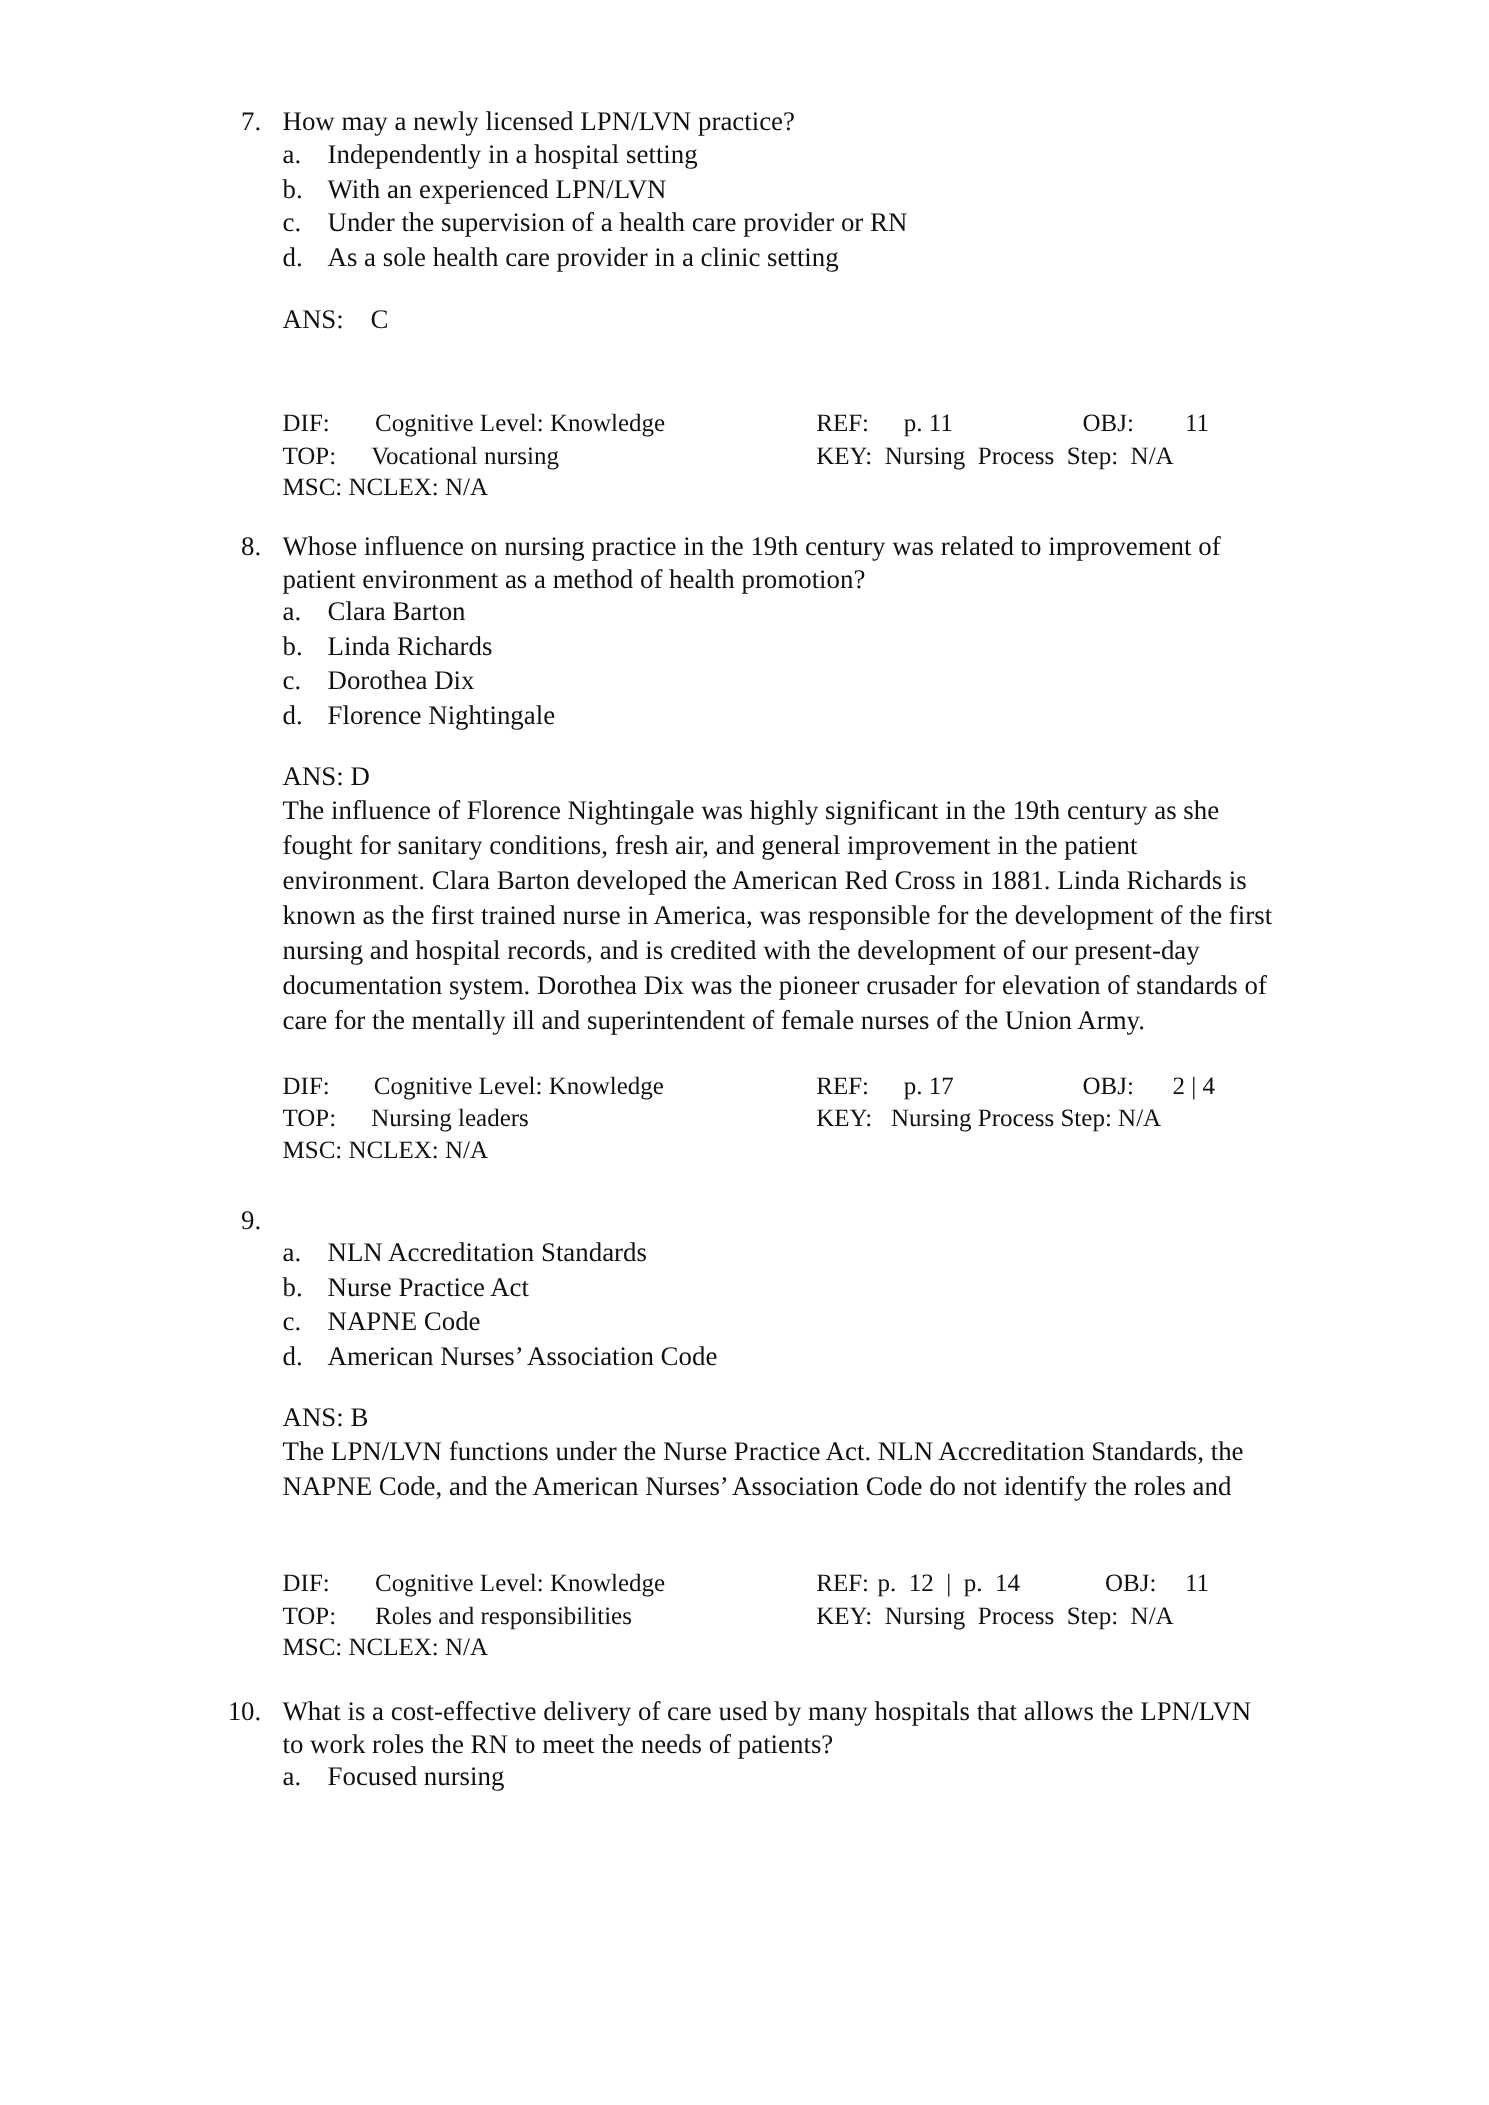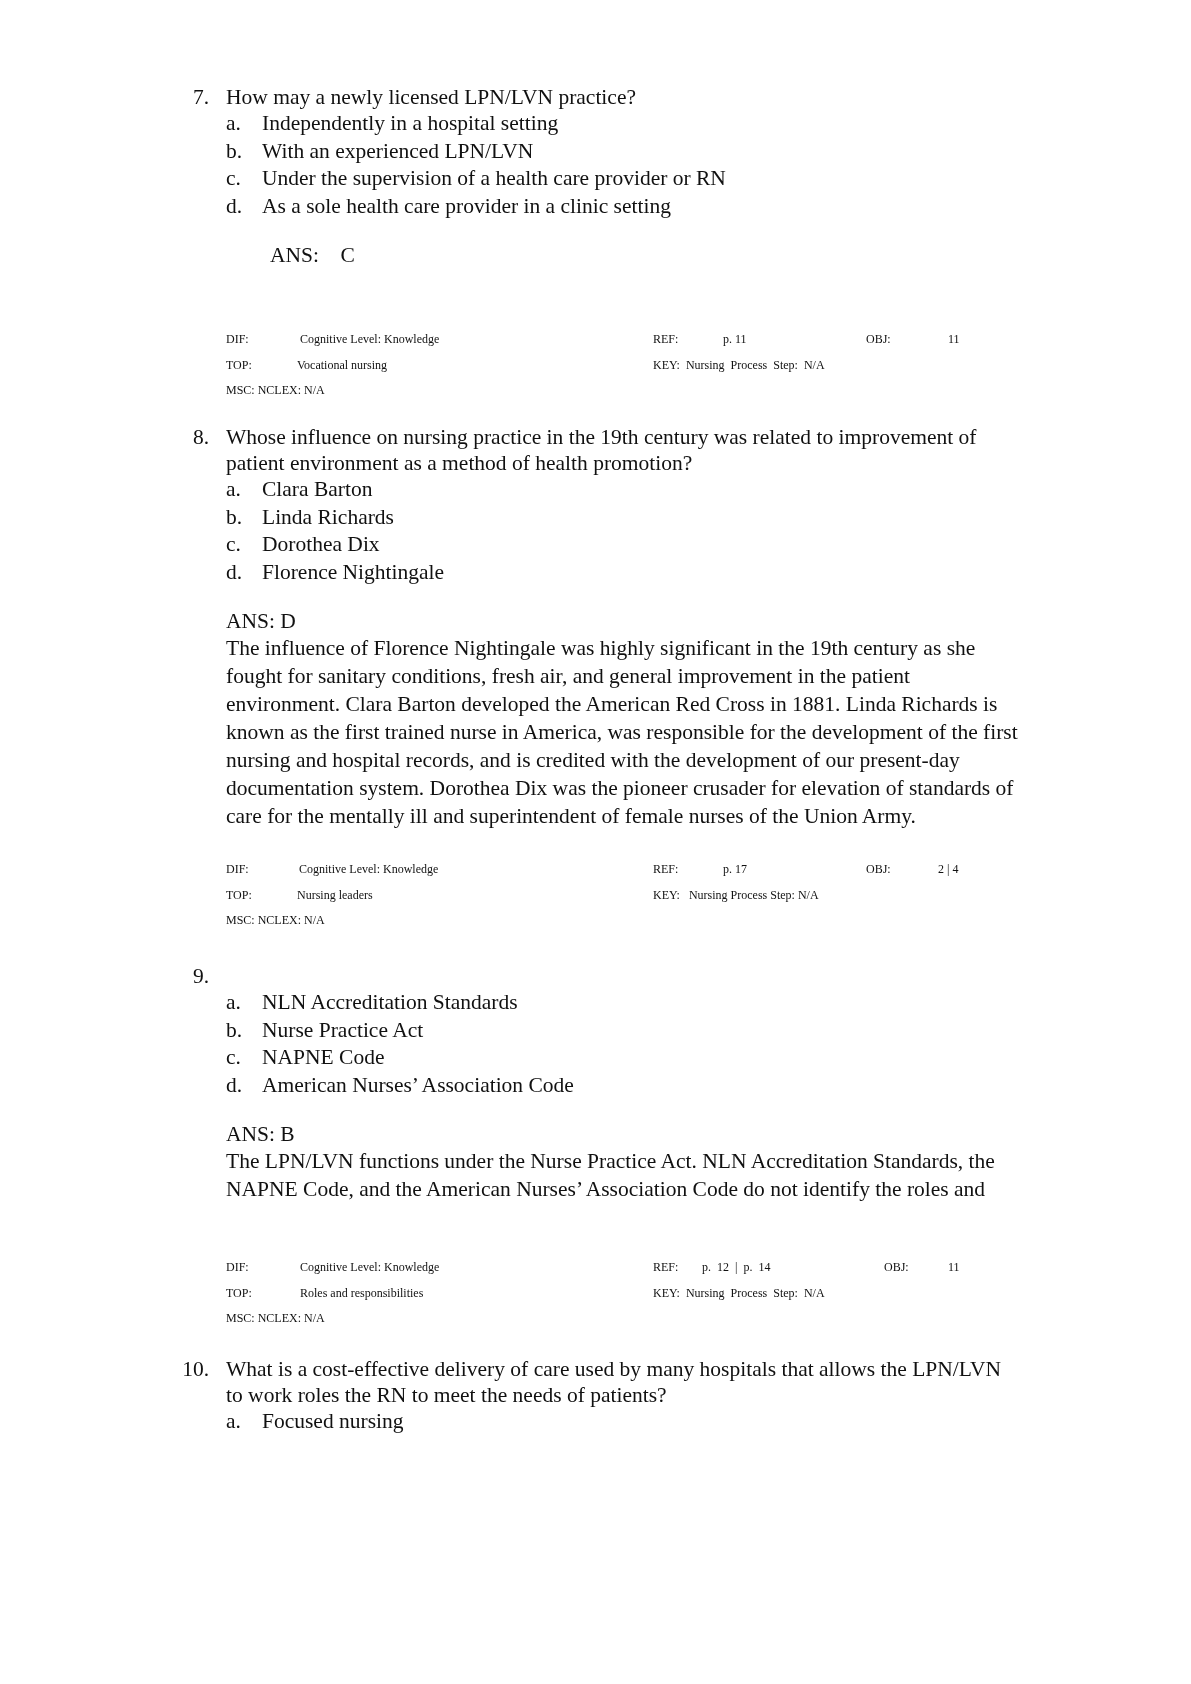--- a/index.html
+++ b/index.html
@@ -14,21 +14,21 @@
     .q { position: absolute; left: 0; width: 1191px; }
     .qline { position: relative; height: 26px; white-space: nowrap; }
     .qnum { position: absolute; right: 982px; text-align: right; }
     .qtext { position: absolute; left: 226px; }
     .opt { position: relative; height: 27.5px; white-space: nowrap; }
     .opt .letter { position: absolute; left: 226px; }
     .opt .otext { position: absolute; left: 262px; text-align: center; }
     .ans { position: absolute; left: 226px; white-space: nowrap; }
     .rat { position: absolute; left: 226px; width: 900px; white-space: nowrap; }
     .rat div { height: 28px; }
-    .meta { position: absolute; left: 226px; width: 800px; font-size: 12px; white-space: nowrap; }
+    .meta { position: absolute; left: 226px; width: 800px; font-size: 20px; white-space: nowrap; }
     .meta .row { position: relative; height: 25.5px; }
     .meta span { position: absolute; }
   </style>
 </head>
 <body>
 
 <div class="page">
 
   <div class="q" style="top:84px;">
     <div class="qline">
@@ -44,21 +44,21 @@
         <span class="otext">With an experienced LPN/LVN</span>
       </div>
     <div class="opt">
         <span class="letter">c.</span>
         <span class="otext">Under the supervision of a health care provider or RN</span>
       </div>
     <div class="opt">
         <span class="letter">d.</span>
         <span class="otext">As a sole health care provider in a clinic setting</span>
       </div>
-    <div class="ans" style="top:158px; white-space:pre;margin-left:44px;">ANS:    C</div>
+    <div class="ans" style="top:158px; white-space:pre;">ANS:    C</div>
     <div class="meta" style="top:242px;">
       <div class="row">
         <span style="left:0">DIF:</span>
         <span style="left:74px">Cognitive Level: Knowledge</span>
         <span style="left:427px">REF:</span>
         <span style="left:497px">p. 11</span>
         <span style="left:640px">OBJ:</span>
         <span style="left:722px">11</span>
       </div>
       <div class="row">

